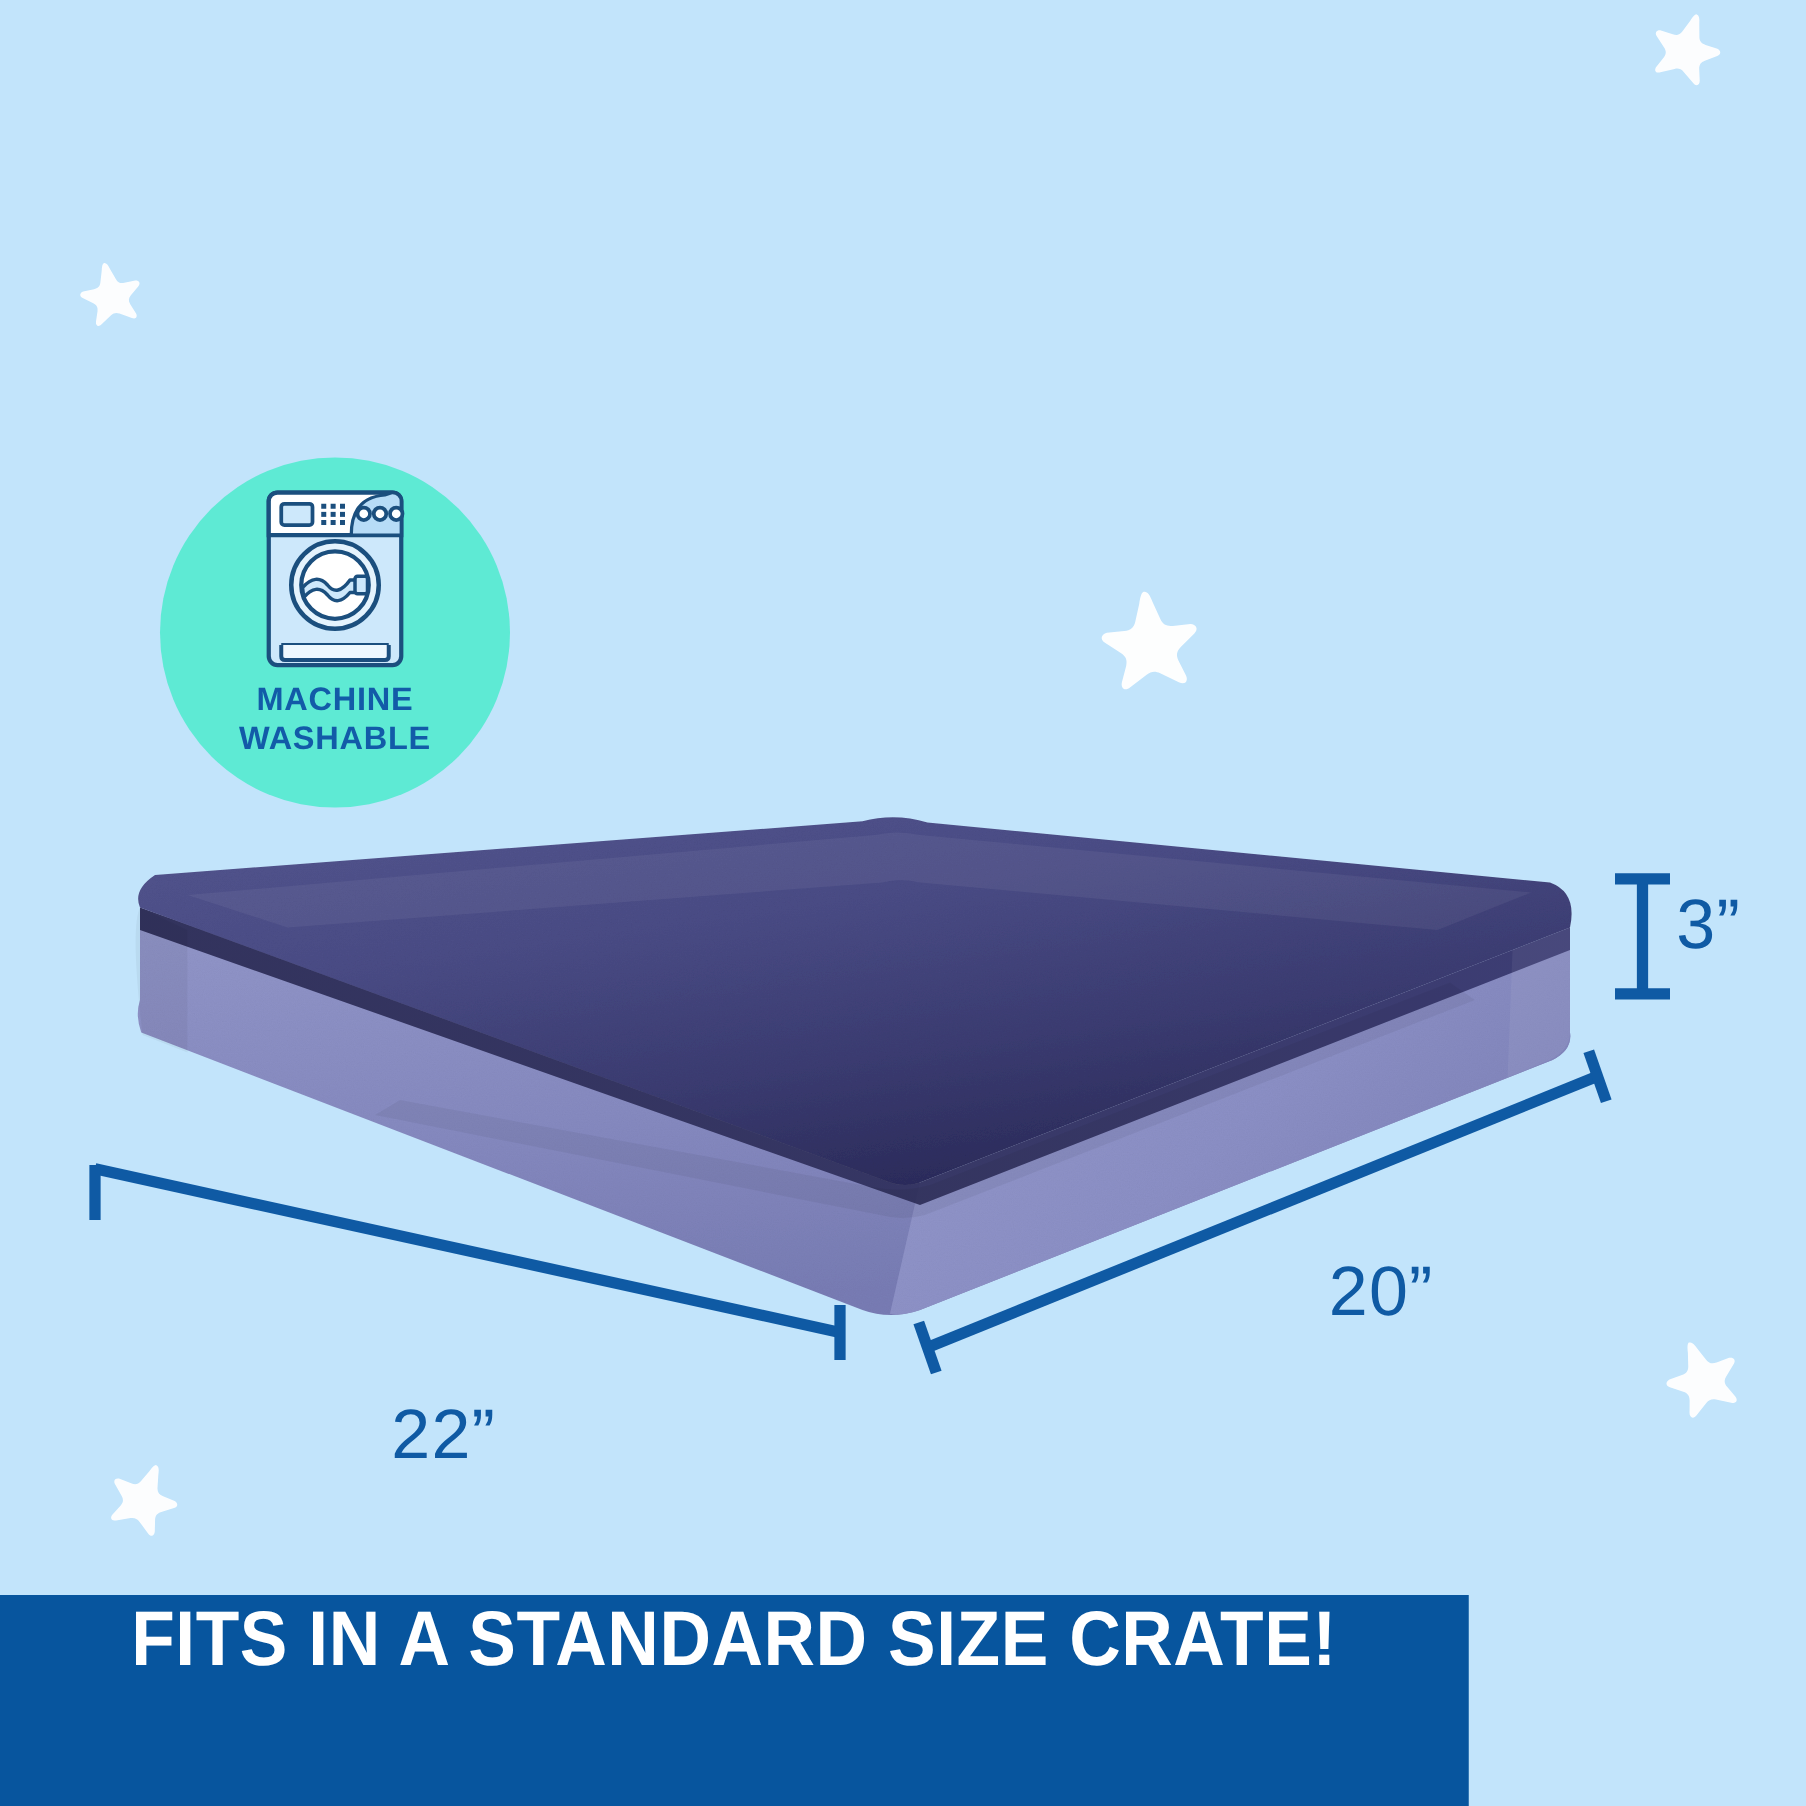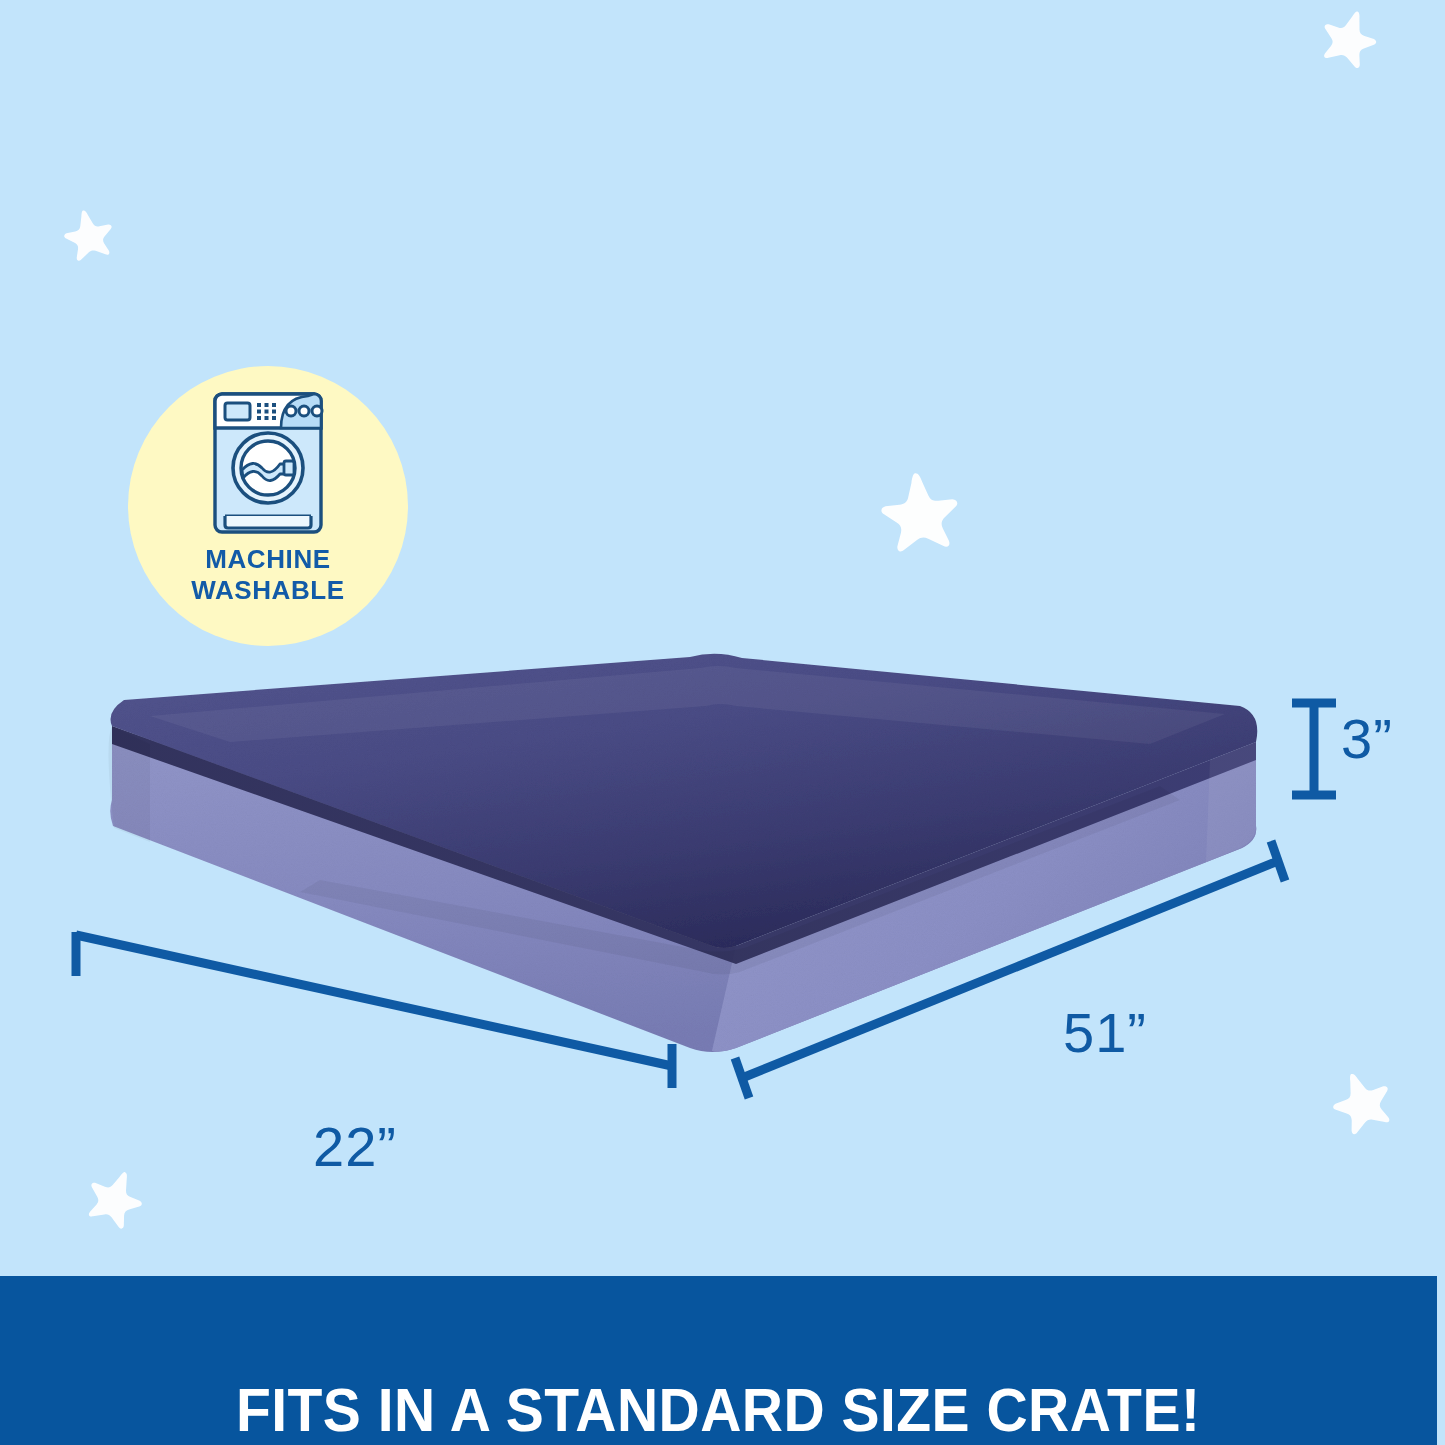--- a/index.html
+++ b/index.html
@@ -62,21 +62,21 @@
   }
 
   
   .badge {
     position: absolute;
     left: 128px;
     top: 366px;
     width: 280px;
     height: 280px;
     border-radius: 50%;
-    background: #fef9c3;
+    background: #5eead4;
     display: flex;
     flex-direction: column;
     align-items: center;
     justify-content: flex-start;
     padding-top: 22px;
     box-sizing: border-box;
   }
   .badge-icon { width: 118px; height: 150px; }
   .badge-text {
     margin-top: 6px;
@@ -110,25 +110,25 @@
   }
   #dim-label-height { left: 1341px; top: 706px; }
   #dim-label-length { left: 1063px; top: 1000px; }
   #dim-label-width  { left: 313px;  top: 1114px; }
 
   
   .banner {
     position: absolute;
     left: 0;
     top: 1276px;
-    width: 1437px;
+    width: 1175px;
     height: 169px;
     background: #07559e;
     display: flex;
-    align-items: flex-end;
+    align-items: flex-start;
     justify-content: center;
   }
   .banner-text {
     font-family: "Liberation Sans Narrow", "Liberation Sans", sans-serif;
     font-weight: 700;
     font-size: 62px;
     letter-spacing: 0.5px;
     color: #ffffff;
     transform: scaleX(0.92);
     transform-origin: center;
@@ -317,20 +317,20 @@
     </g>
 
     <g stroke="#0f5aa4" stroke-width="9" stroke-linecap="butt" fill="none">
       <line x1="76" y1="935" x2="672" y2="1066"></line>
       <line x1="76" y1="932" x2="76" y2="976"></line>
       <line x1="672" y1="1044" x2="672" y2="1088"></line>
     </g>
   </svg>
 
   <div class="dim-label" id="dim-label-height">3”</div>
-  <div class="dim-label" id="dim-label-length">51”</div>
+  <div class="dim-label" id="dim-label-length">20”</div>
   <div class="dim-label" id="dim-label-width">22”</div>
 
   <div class="banner">
     <div class="banner-text">FITS IN A STANDARD SIZE CRATE!</div>
   </div>
 
 </div>
 
 </body></html>

